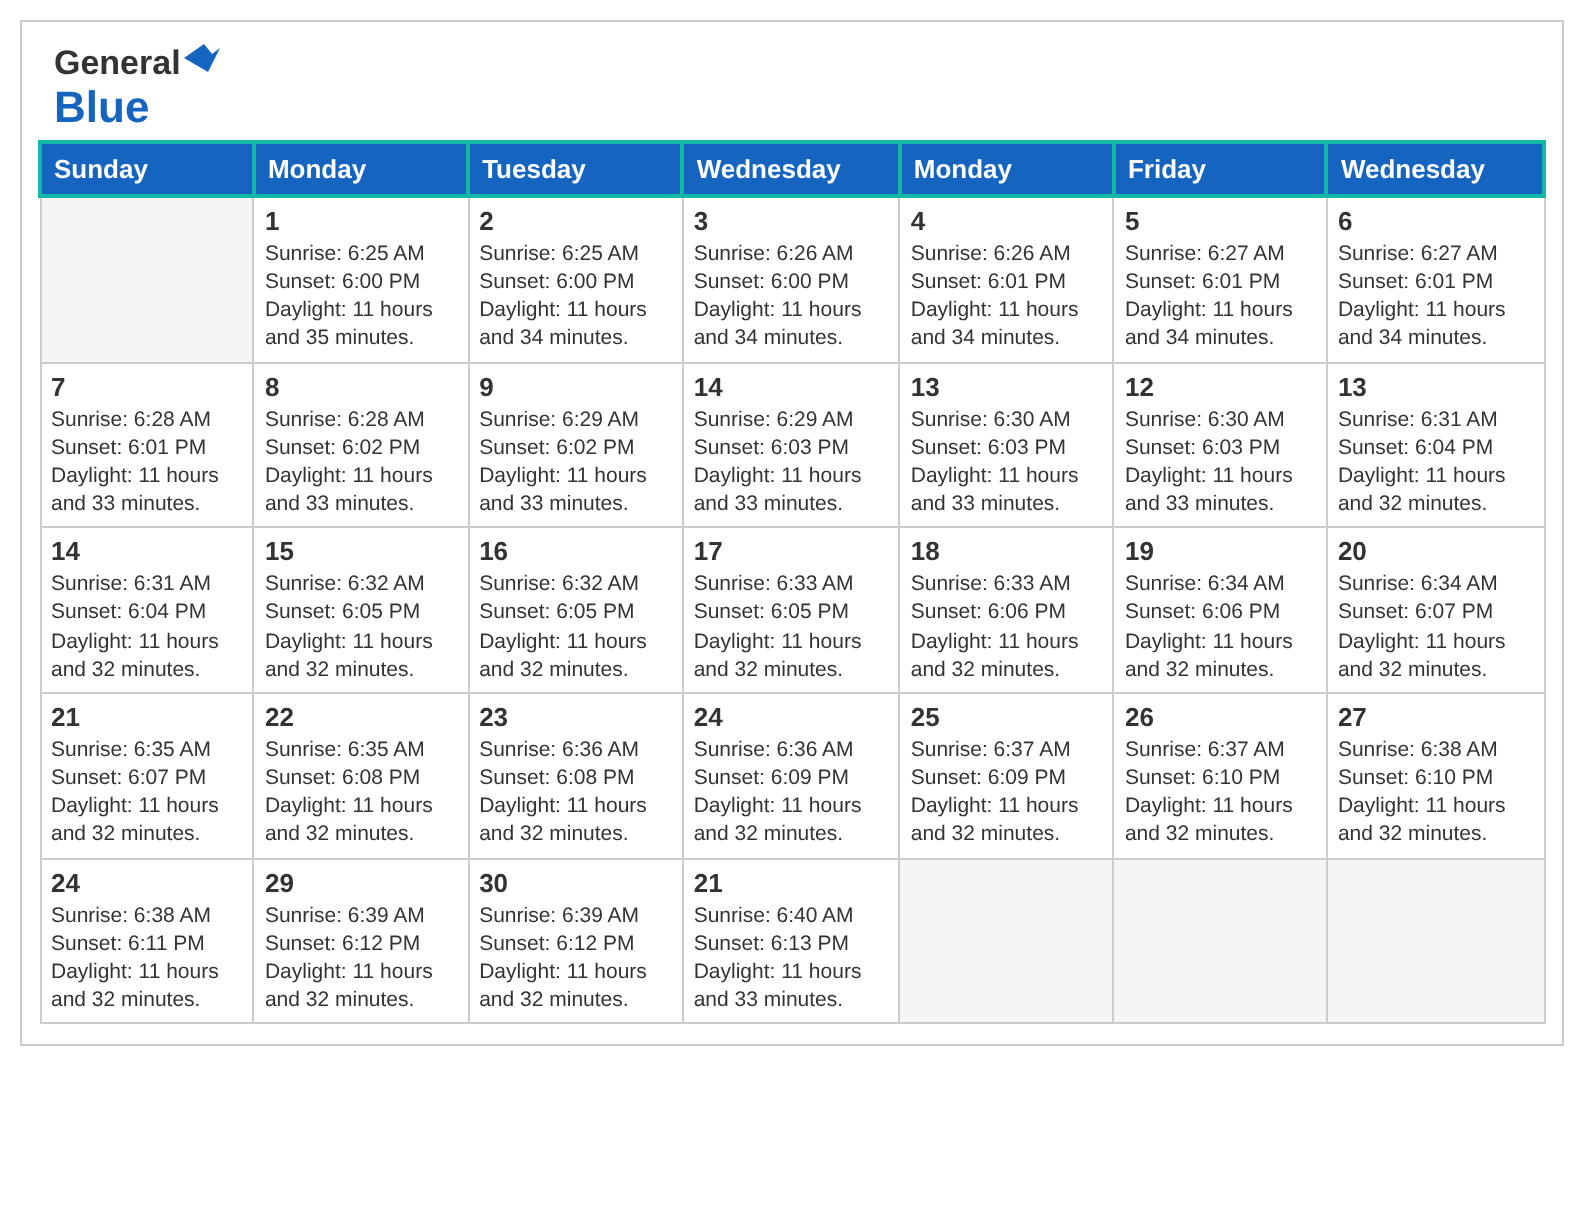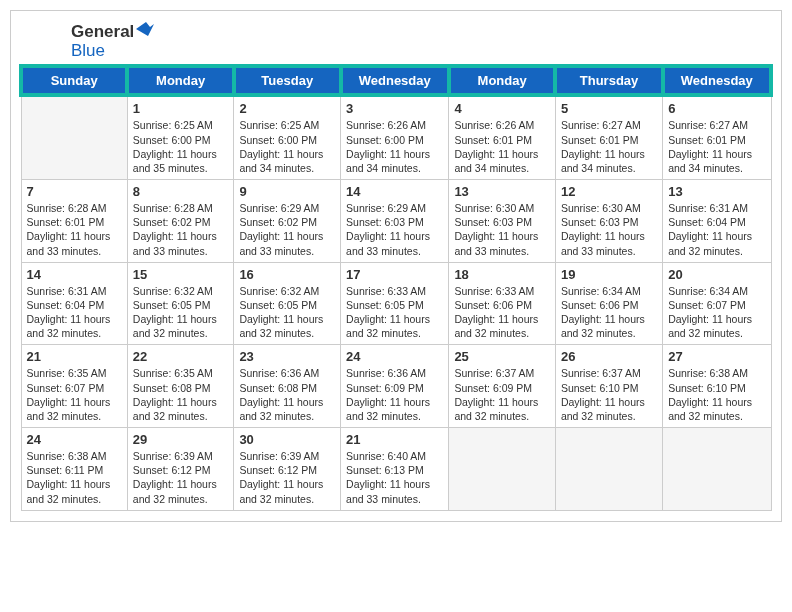--- a/index.html
+++ b/index.html
@@ -44,25 +44,25 @@
     .calendar {
       width: 100%;
       border-collapse: collapse;
       margin: 0 8px;
       width: calc(100% - 16px);
       margin-left: 8px;
     }
     .calendar thead tr th {
       background: #1565c0;
       color: #fff;
-      text-align: center;
+      text-align: left;
       padding: 5px 6px;
       font-size: 13px;
       font-weight: bold;
-      border: 4px solid #14b8a6;
+      border: 2px solid #14b8a6;
     }
     .calendar tbody tr td {
       vertical-align: top;
       border: 1px solid #ccc;
       padding: 4px 5px;
       width: 110px;
       min-height: 80px;
       font-size: 11px;
       color: #333;
     }
@@ -84,45 +84,45 @@
     td.empty-cell {
       background: #f5f5f5;
     }
   </style>
 </head>
 <body>
 
 <div class="page">
   <div class="header">
     <div class="logo">
-    <div style="line-height:1.1;margin-left:44px;">
+    <div style="line-height:1.1;">
       <div style="font-size:17px;font-weight:bold;color:#333;display:flex;align-items:center;">
         <span>General</span>
         <svg width="18" height="14" viewBox="0 0 18 14" style="margin-left:2px;margin-top:-6px;">
           <polygon points="0,7 10,0 14,5 18,2 12,14" fill="#1565c0"></polygon>
         </svg>
       </div>
-      <div style="font-size:17px;font-weight:normal;color:#1565c0;">Blue</div>
+      <div style="font-size:22px;font-weight:bold;color:#1565c0;">Blue</div>
     </div>
   </div>
     <div class="title-block">
       <h1></h1>
       <h2></h2>
     </div>
   </div>
 
   <table class="calendar">
     <thead>
       <tr>
       <th>Sunday</th>
           <th>Monday</th>
           <th>Tuesday</th>
           <th>Wednesday</th>
           <th>Monday</th>
-          <th>Thursday</th>
+          <th>Friday</th>
           <th>Wednesday</th>
         </tr>
     </thead>
     <tbody id="calendar-body">
     <tr>
           <td class="empty-cell"></td>
           <td>
             <span class="day-num">1</span>
             <div class="day-info">Sunrise: 6:25 AM<br>Sunset: 6:00 PM<br>Daylight: 11 hours<br>and 35 minutes.</div>
           </td>

